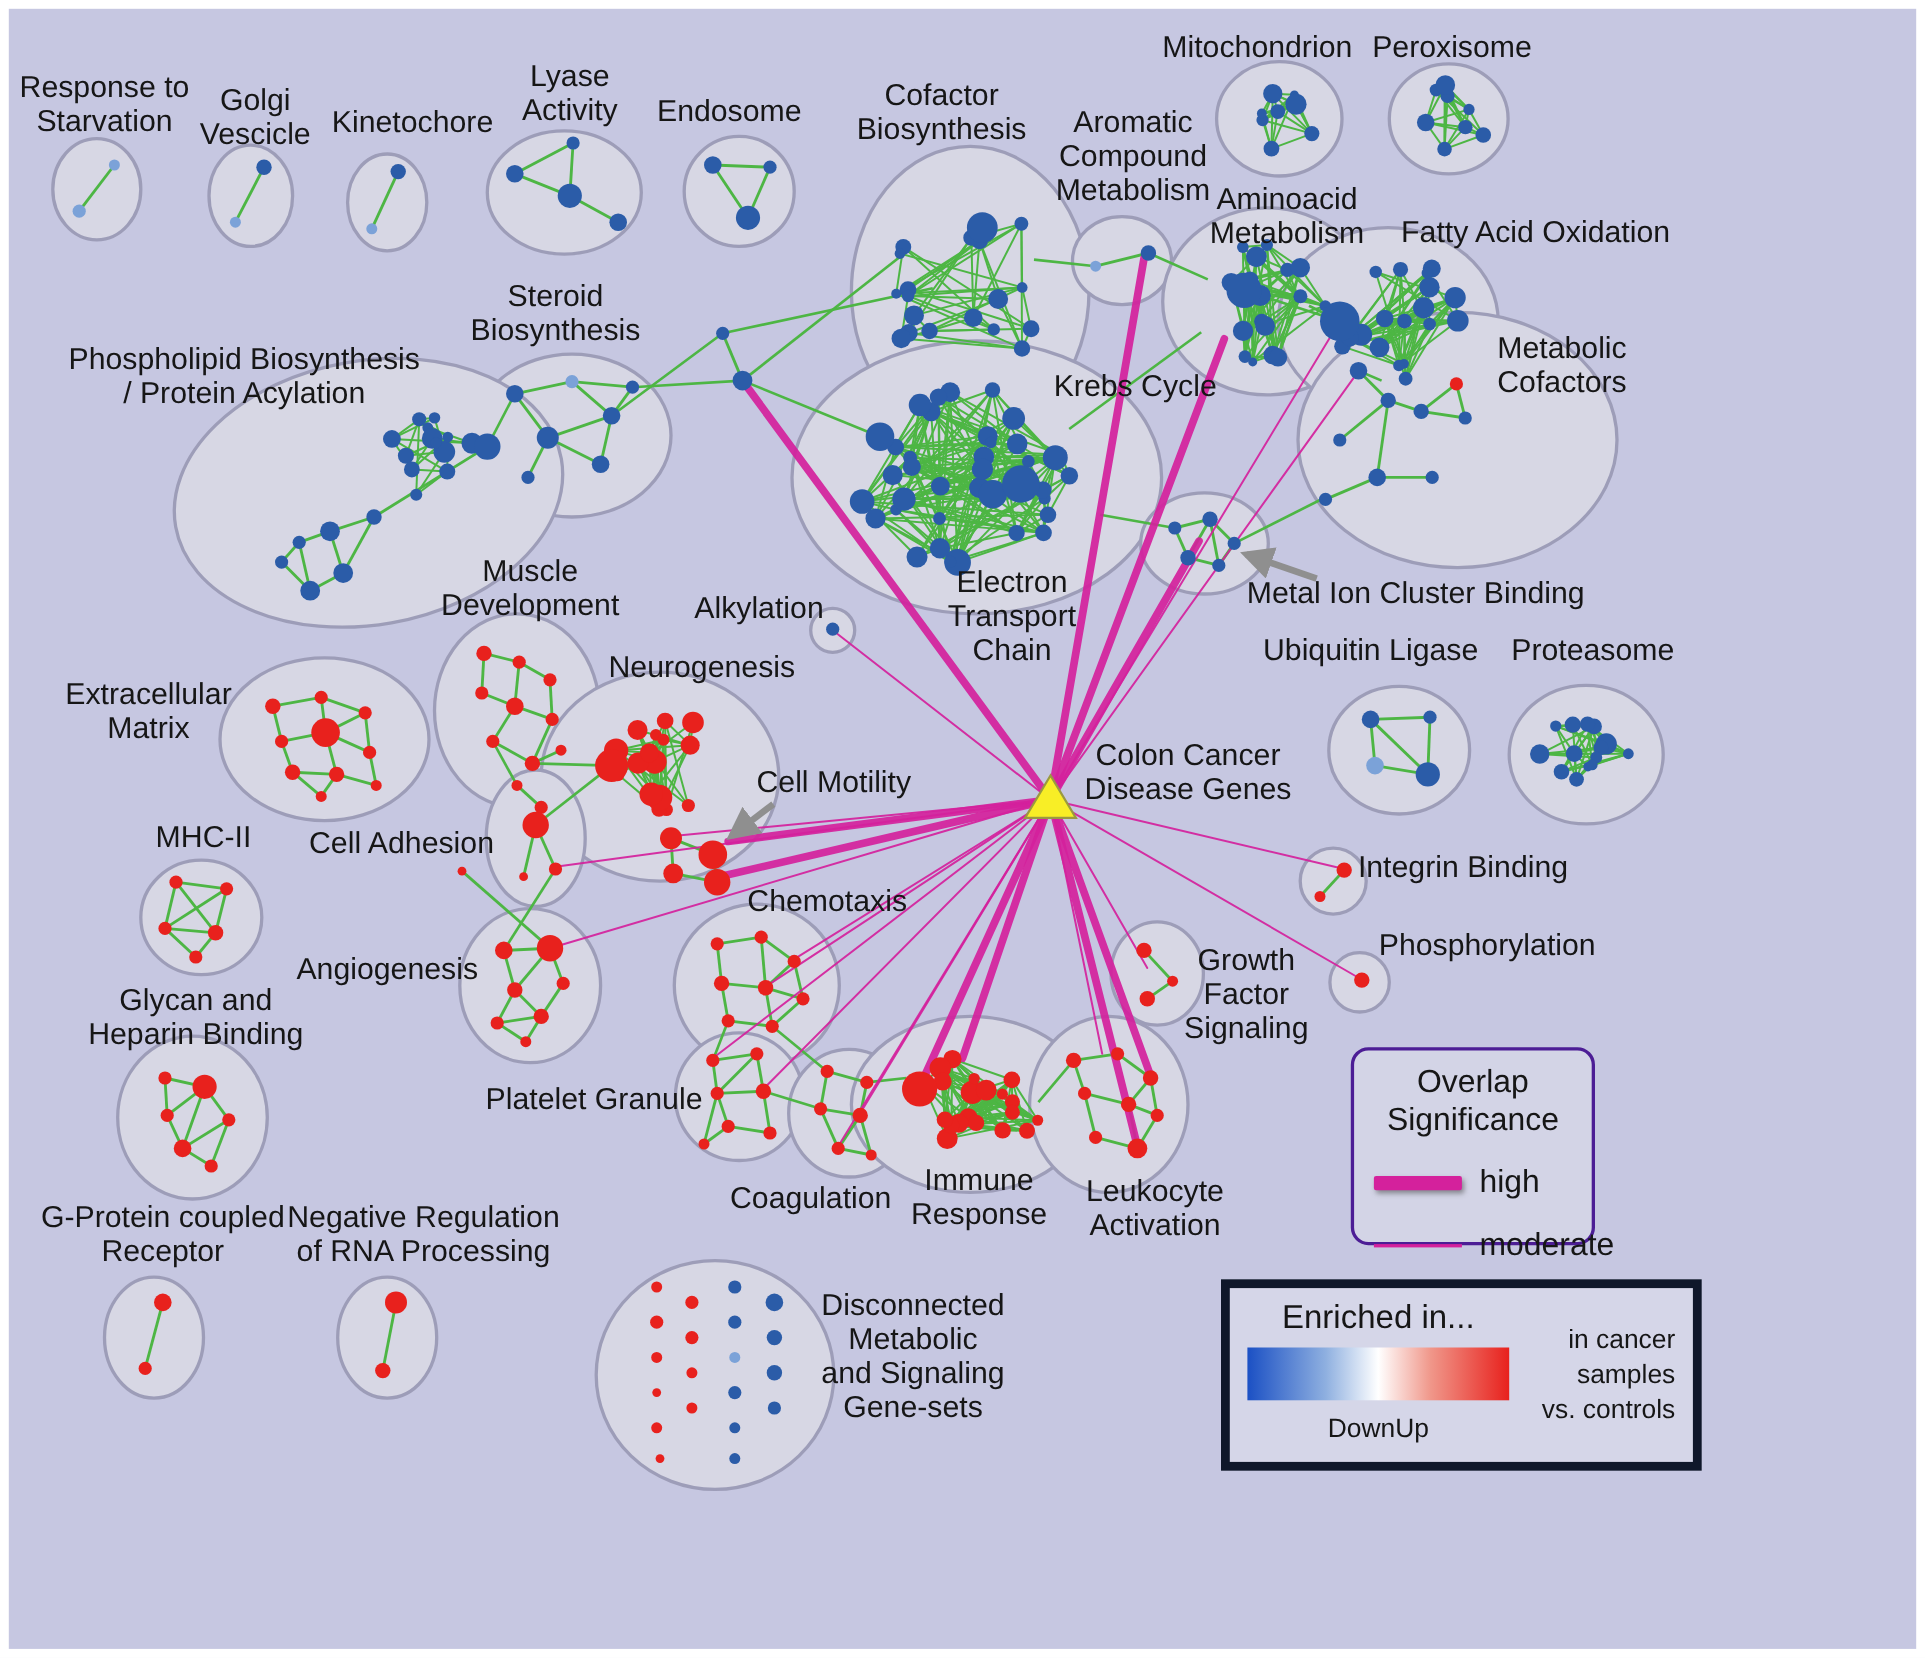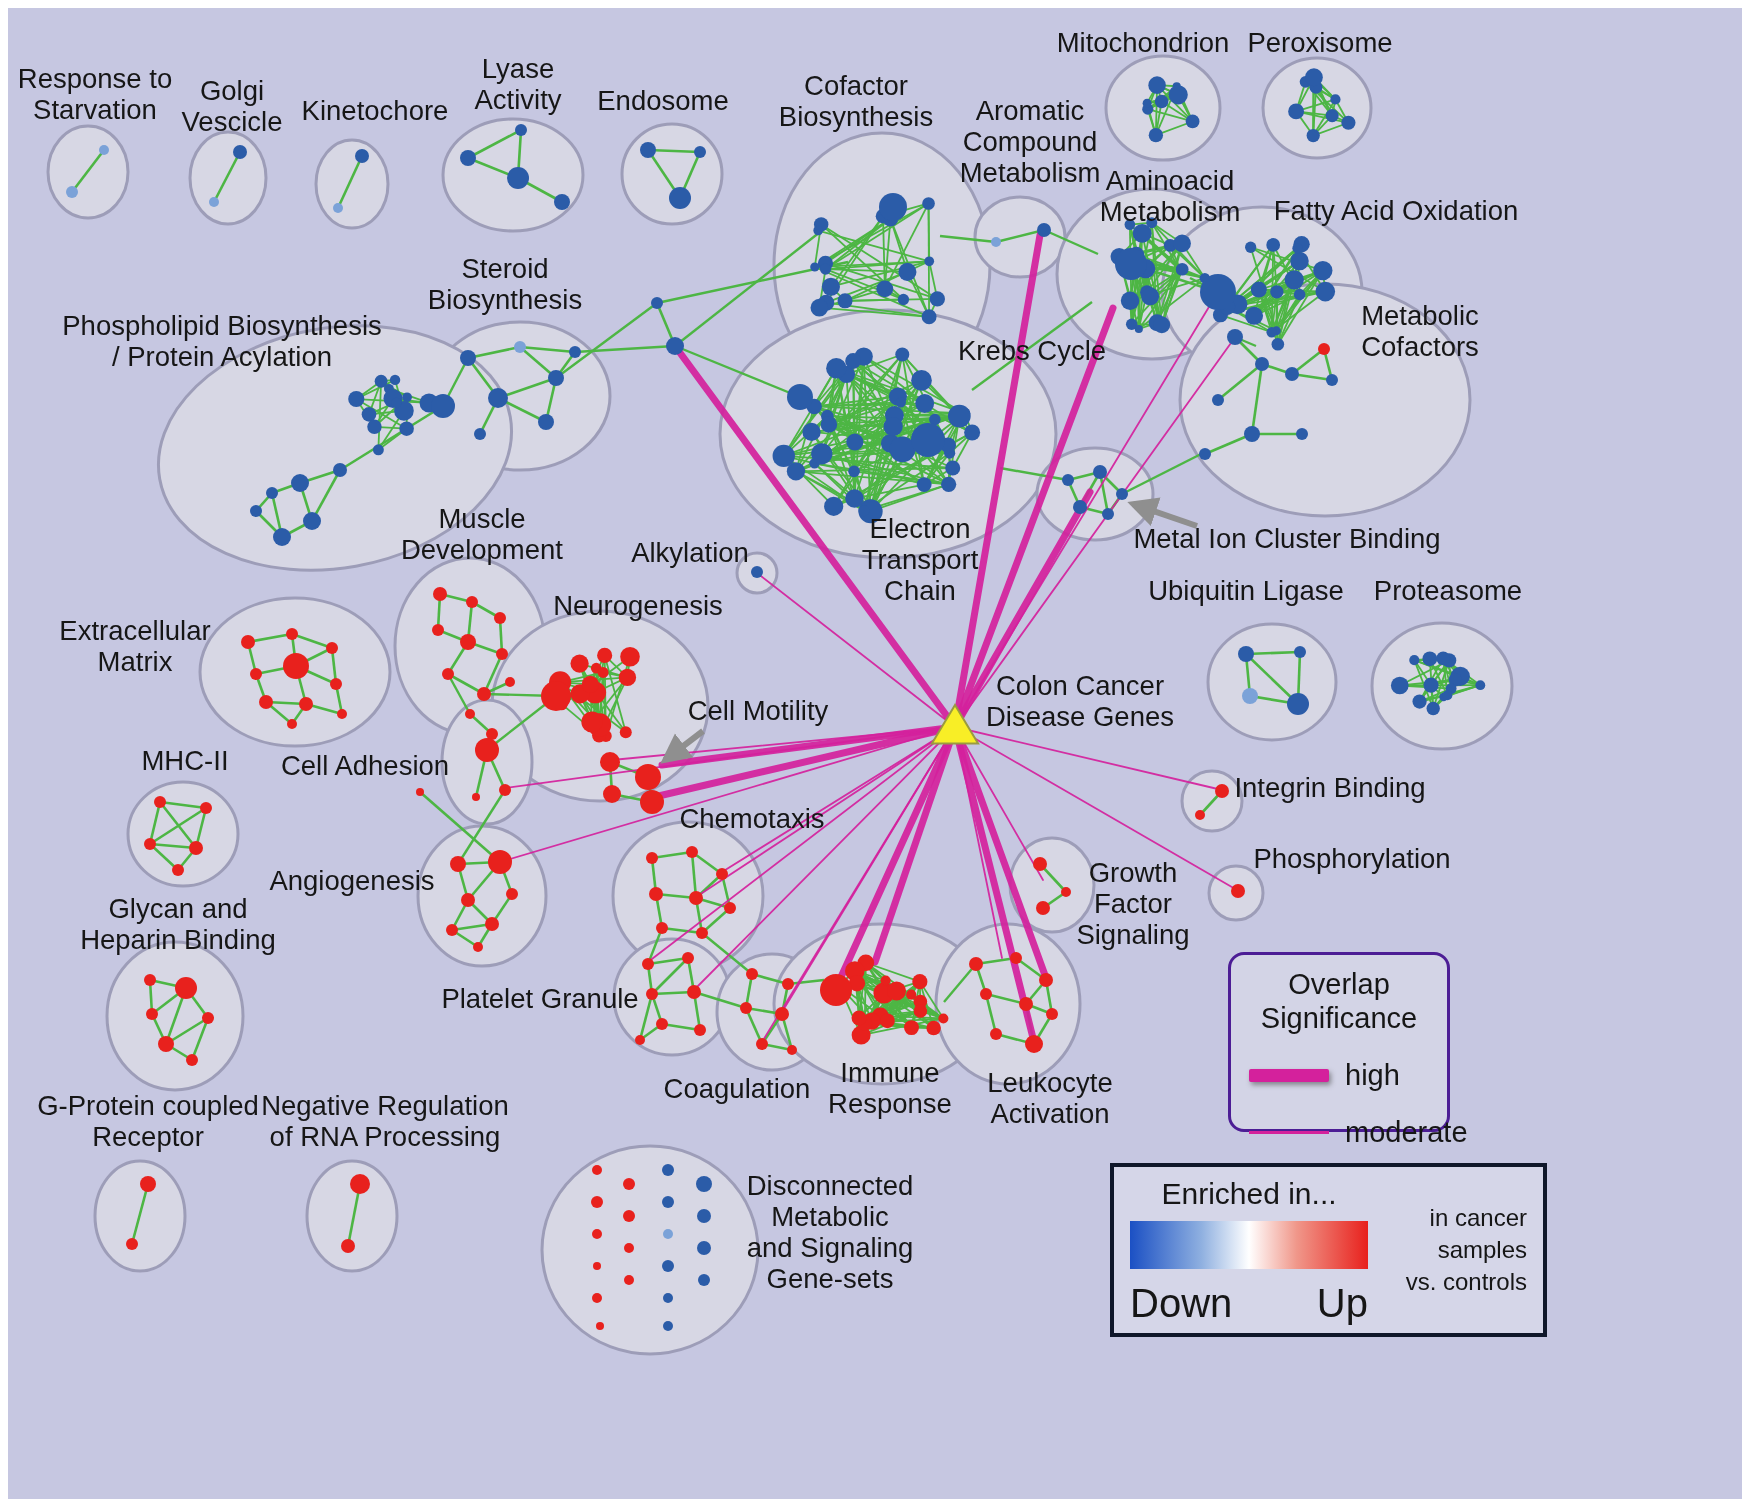--- a/index.html
+++ b/index.html
@@ -6,25 +6,25 @@
   body{background:#ffffff;font-family:"Liberation Sans","DejaVu Sans",sans-serif;color:#161616}
   .figure{position:relative;width:1750px;height:1507px;background:#ffffff;overflow:hidden}
   .figure svg{position:absolute;left:0;top:0}
   svg text{font-family:"Liberation Sans","DejaVu Sans",sans-serif;font-size:27.5px;fill:#161616}
   .legend{position:absolute}
   .legend-overlap{left:1228px;top:952px;width:222px;height:180px;background:#d3d4e6;border:3px solid #4c1d95;border-radius:16px}
   .lo-title{white-space:pre-line;font-size:29px;line-height:34px;text-align:center;margin-top:12px}
   .sig-row{display:flex;align-items:center;gap:16px;padding-left:18px;margin-top:24px;font-size:29px}
   .line-high{width:80px;height:13px;border-radius:2px;box-shadow:2px 3px 5px rgba(70,70,70,.55);flex:0 0 auto}
   .line-moderate{width:80px;height:3px;flex:0 0 auto}
-  .legend-enrich{left:1110px;top:1163px;width:437px;height:174px;background:#d5d6e8;border:4px solid #0f172a;display:flex;gap:14px;padding:10px 16px}
+  .legend-enrich{left:1110px;top:1163px;width:437px;height:174px;background:#d5d6e8;border:8px solid #0f172a;display:flex;gap:14px;padding:10px 16px}
   .en-left{width:238px;flex:0 0 auto}
   .en-title{font-size:30px;text-align:center;margin-bottom:10px}
   .gradient-bar{height:48px;width:100%}
-  .en-downup{display:flex;justify-content:space-between;font-size:40px;margin-top:12px}
+  .en-downup{display:flex;justify-content:center;font-size:24px;margin-top:12px}
   .en-side{white-space:pre-line;font-size:24px;line-height:32px;align-self:center;text-align:right;flex:1}
 </style>
 </head>
 <body>
 
 <div class="figure">
 
   <svg viewBox="0 0 1750 1507" width="1750" height="1507">
     <defs>
       <marker id="arrowhead" markerWidth="6" markerHeight="6" refX="4" refY="2.5" orient="auto">

